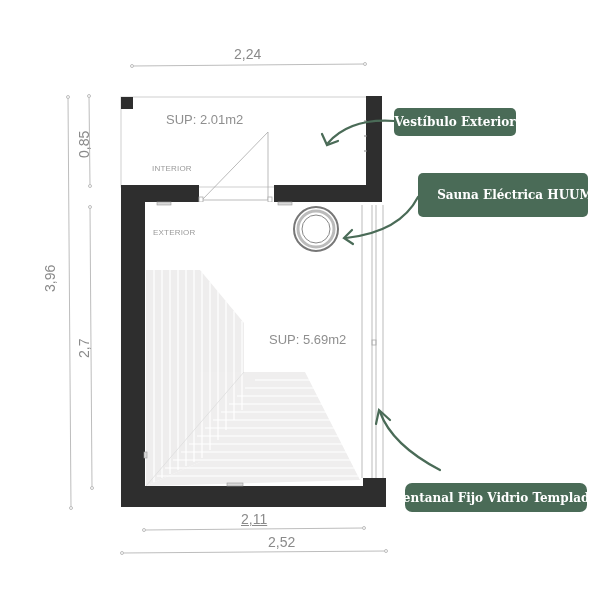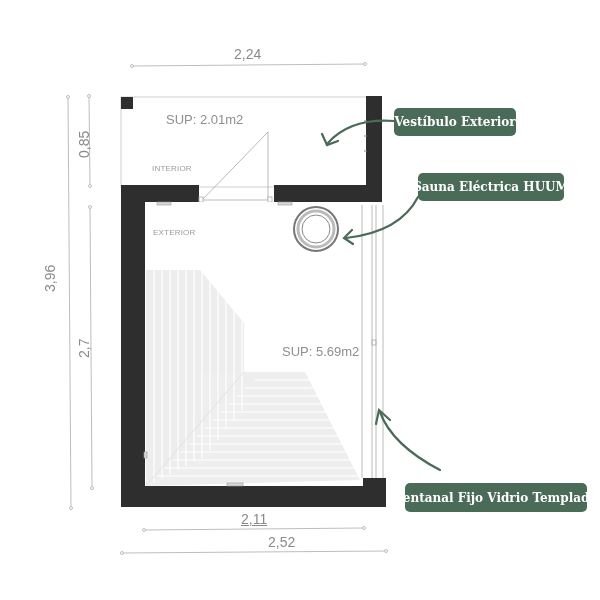--- a/index.html
+++ b/index.html
@@ -138,17 +138,17 @@
 <div class="dim-text" style="left:234px;top:46px;">2,24</div>
 <div class="dim-text" style="left:42px;top:292px;transform:rotate(-90deg);transform-origin:left top;">3,96</div>
 <div class="dim-text" style="left:76px;top:158px;transform:rotate(-90deg);transform-origin:left top;">0,85</div>
 <div class="dim-text" style="left:76px;top:358px;transform:rotate(-90deg);transform-origin:left top;">2,7</div>
 <div class="dim-text" style="left:241px;top:511px;text-decoration:underline;">2,11</div>
 <div class="dim-text" style="left:240px;top:534px;margin-left:28px;">2,52</div>
 
 <div class="sup" style="left:166px;top:112px;">SUP: 2.01m2</div>
 <div class="room-tag" style="left:152px;top:164px;">INTERIOR</div>
 <div class="room-tag" style="left:153px;top:228px;">EXTERIOR</div>
-<div class="sup" style="left:282px;top:332px;margin-top:12px;">SUP: 5.69m2</div>
+<div class="sup" style="left:269px;top:332px;">SUP: 5.69m2</div>
 
 <div class="label-box" style="left:394px;top:108px;width:122px;height:28px;">Vestíbulo Exterior</div>
-<div class="label-box" style="left:418px;top:173px;width:146px;height:28px;">Sauna Eléctrica HUUM</div>
-<div class="label-box" style="left:405px;top:483px;width:182px;height:29px;">Ventanal Fijo Vidrio Templado</div>
+<div class="label-box" style="left:418px;top:173px;width:146px;height:44px;padding-left:24px;">Sauna Eléctrica HUUM</div>
+<div class="label-box" style="left:405px;top:483px;width:182px;height:29px;border-radius:7px;">Ventanal Fijo Vidrio Templado</div>
 
 </body></html>

